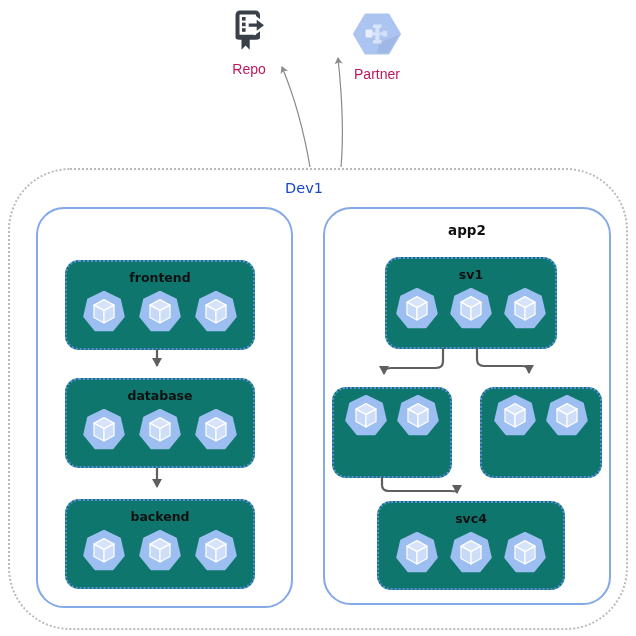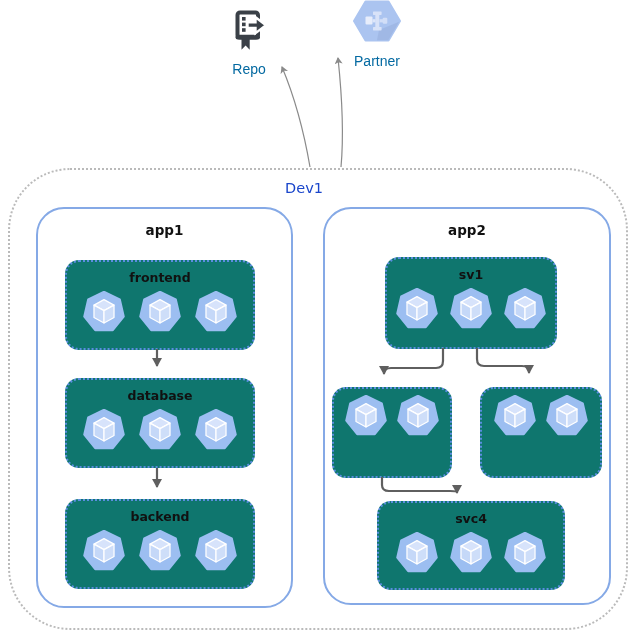--- a/index.html
+++ b/index.html
@@ -6,24 +6,24 @@
     --boundary-border:#bababa; --boundary-label:#1a46cb;
     --app-border:#85a9e6; --service-border:#5b8de0;
     --pod-fill:#9cbef1; --arrow:#5f5f5f; --thin-arrow:#8a8a8a;
     --icon-dark:#3a4047; --hexagon-fill:#abc4f0;
   }
   *{box-sizing:border-box;margin:0;padding:0;}
   body{background:#fff;font-family:"DejaVu Sans",sans-serif;}
   .canvas{position:relative;width:636px;height:636px;background:#fff;overflow:hidden;}
 
   .ext-node{position:absolute;text-align:center;}
-  .ext-label{font-family:"Liberation Sans",sans-serif;font-size:14px;color:#0369a1;}
+  .ext-label{font-family:"Liberation Sans",sans-serif;font-size:14px;color:#be185d;}
   #repo-node{left:219px;top:8px;width:60px;}
   #repo-node .ext-label{margin-top:3px;}
-  #partner-node{left:342px;top:0;width:70px;}
+  #partner-node{left:342px;top:13px;width:70px;}
   #partner-node .ext-label{margin-top:7px;}
 
   .boundary{position:absolute;left:8px;top:168px;width:620px;height:462px;
     border:2px dotted var(--boundary-border);border-radius:62px;background:transparent;}
   .boundary-label{position:absolute;left:274px;top:180px;width:60px;text-align:center;
     font-weight:normal;font-size:14.5px;color:var(--boundary-label);}
 
   .app-box{position:absolute;border:2px solid var(--app-border);border-radius:28px;background:#fff;}
   #app1-box{left:36px;top:207px;width:257px;height:401px;}
   #app2-box{left:315px;top:207px;width:288px;height:398px;margin-left:8px;}
@@ -82,21 +82,20 @@
       <rect x="26.5" y="19.2" width="3.6" height="3.2" fill="#d2def7"></rect>
       <rect x="29.7" y="17.8" width="4.6" height="6" rx="1" fill="#d2def7"></rect>
     </svg>
     <div class="ext-label">Partner</div>
   </div>
 
   <div class="boundary"></div>
   <div class="boundary-label">Dev1</div>
 
   <div class="app-box" id="app1-box">
-    <div class="app-label">app1</div>
 
     <div class="service-box" id="frontend-box">
       <div class="service-label">frontend</div>
       <div class="pod-row gap14">
   <svg width="42" height="42" viewBox="0 0 44 44">
     <polygon points="22,1 38.4,8.9 42.5,26.7 31.1,40.9 12.9,40.9 1.5,26.7 5.6,8.9" fill="var(--pod-fill)" stroke="var(--pod-fill)" stroke-width="2.5" stroke-linejoin="round"></polygon>
     <path d="M22,9 L32.5,14.8 L22,20.6 L11.5,14.8 Z" fill="#d7e3fb" stroke="#fff" stroke-width="1.3" stroke-linejoin="round"></path>
     <path d="M11.5,14.8 L22,20.6 L22,33.5 L11.5,27.7 Z" fill="#c5d8f8" stroke="#fff" stroke-width="1.3" stroke-linejoin="round"></path>
     <path d="M32.5,14.8 L22,20.6 L22,33.5 L32.5,27.7 Z" fill="#cedef9" stroke="#fff" stroke-width="1.3" stroke-linejoin="round"></path>
   </svg>

